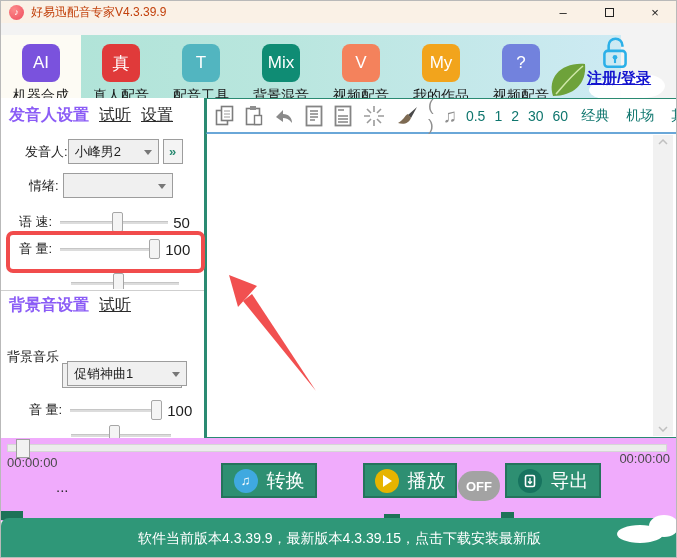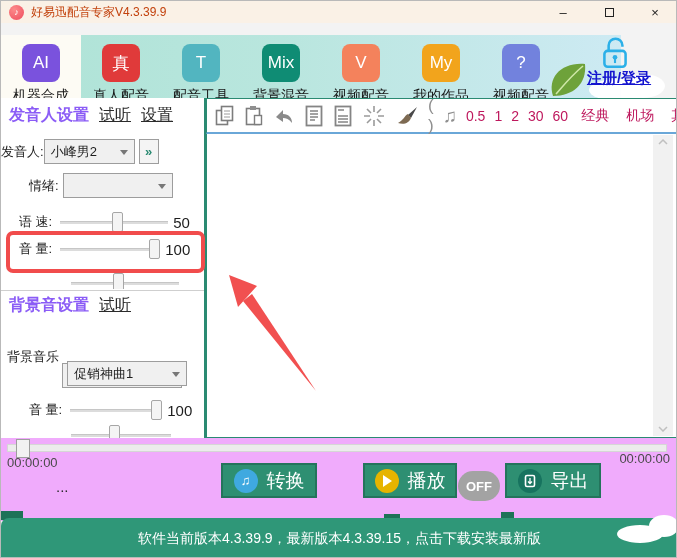--- a/index.html
+++ b/index.html
@@ -37,21 +37,21 @@
   .slider { position:relative; height:22px; }
   .slider .track { position:absolute; left:0; right:0; top:10px; height:3px; background:#dcdcdc; border-top:1px solid #c6c6c6; }
   .slider .thumb { position:absolute; top:1px; width:11px; height:20px; background:#f4f4f4; border:1px solid #a6a6a6; border-radius:2px; }
   .s-value { font-size:15px; color:#1d1d1d; margin-left:5px; }
   .divider { position:absolute; left:0; top:192px; width:203px; height:1px; background:#cfcfcf; }
   .clip-slider { position:absolute; overflow:hidden; }
 
   
   .etoolbar { position:absolute; left:205px; top:97px; width:472px; height:36px; background:#fff; border:1px solid #2a8a72; border-bottom:2px solid #6aa7d8; display:flex; align-items:center; gap:9px; padding-left:8px; }
   .etool { display:flex; align-items:center; justify-content:center; cursor:pointer; }
-  .etool-txt { font-size:14px; color:#be185d; cursor:pointer; white-space:nowrap; }
+  .etool-txt { font-size:14px; color:#0f766e; cursor:pointer; white-space:nowrap; }
   .glyph { color:#8f8f8f; font-size:17px; }
   .canvas { position:absolute; left:205px; top:133px; width:472px; height:304px; background:#fff; border:1px solid #2a8a72; border-top:none; }
   .vscroll { position:absolute; right:4px; top:1px; width:20px; height:301px; background:#f1f1f1; display:flex; flex-direction:column; justify-content:space-between; align-items:center; padding:4px 0; }
 
   
   .bottombar { position:absolute; left:0; top:437px; width:677px; height:83px; background:#f0abfc; }
   .timeline-track { position:absolute; left:6px; top:6px; width:660px; height:8px; background:#ececec; border:1px solid #d6d6d6; }
   .timeline-thumb { position:absolute; left:8px; top:1px; width:14px; height:19px; background:#f2f2f2; border:1px solid #9e9e9e; }
   .time-label { position:absolute; font-size:13px; color:#4a4a4a; }
   .big-btn { position:absolute; height:35px; background:#2e8f72; border:2px solid #24745c; color:#fff; font-size:19px; display:flex; align-items:center; justify-content:center; gap:9px; cursor:pointer; }
@@ -133,21 +133,21 @@
     <span class="login-link">注册/登录</span>
   </div>
 
   <div class="panel">
     <div class="p-row" style="top:7px; left:8px;">
       <span class="p-title">发音人设置</span>
       <span class="p-link">试听</span>
       <span class="p-link">设置</span>
     </div>
 
-    <div class="p-row" style="top:41px; left:0;">
+    <div class="p-row" style="top:41px; left:24px;">
       <span class="p-label">发音人:</span>
       <div class="dd" style="width:91px; margin-left:0;">
         <span>小峰男2</span>
         <span class="chev"></span>
       </div>
       <div class="more-btn">»</div>
     </div>
 
     <div class="p-row" style="top:75px; left:28px;">
       <span class="p-label">情绪:</span>

